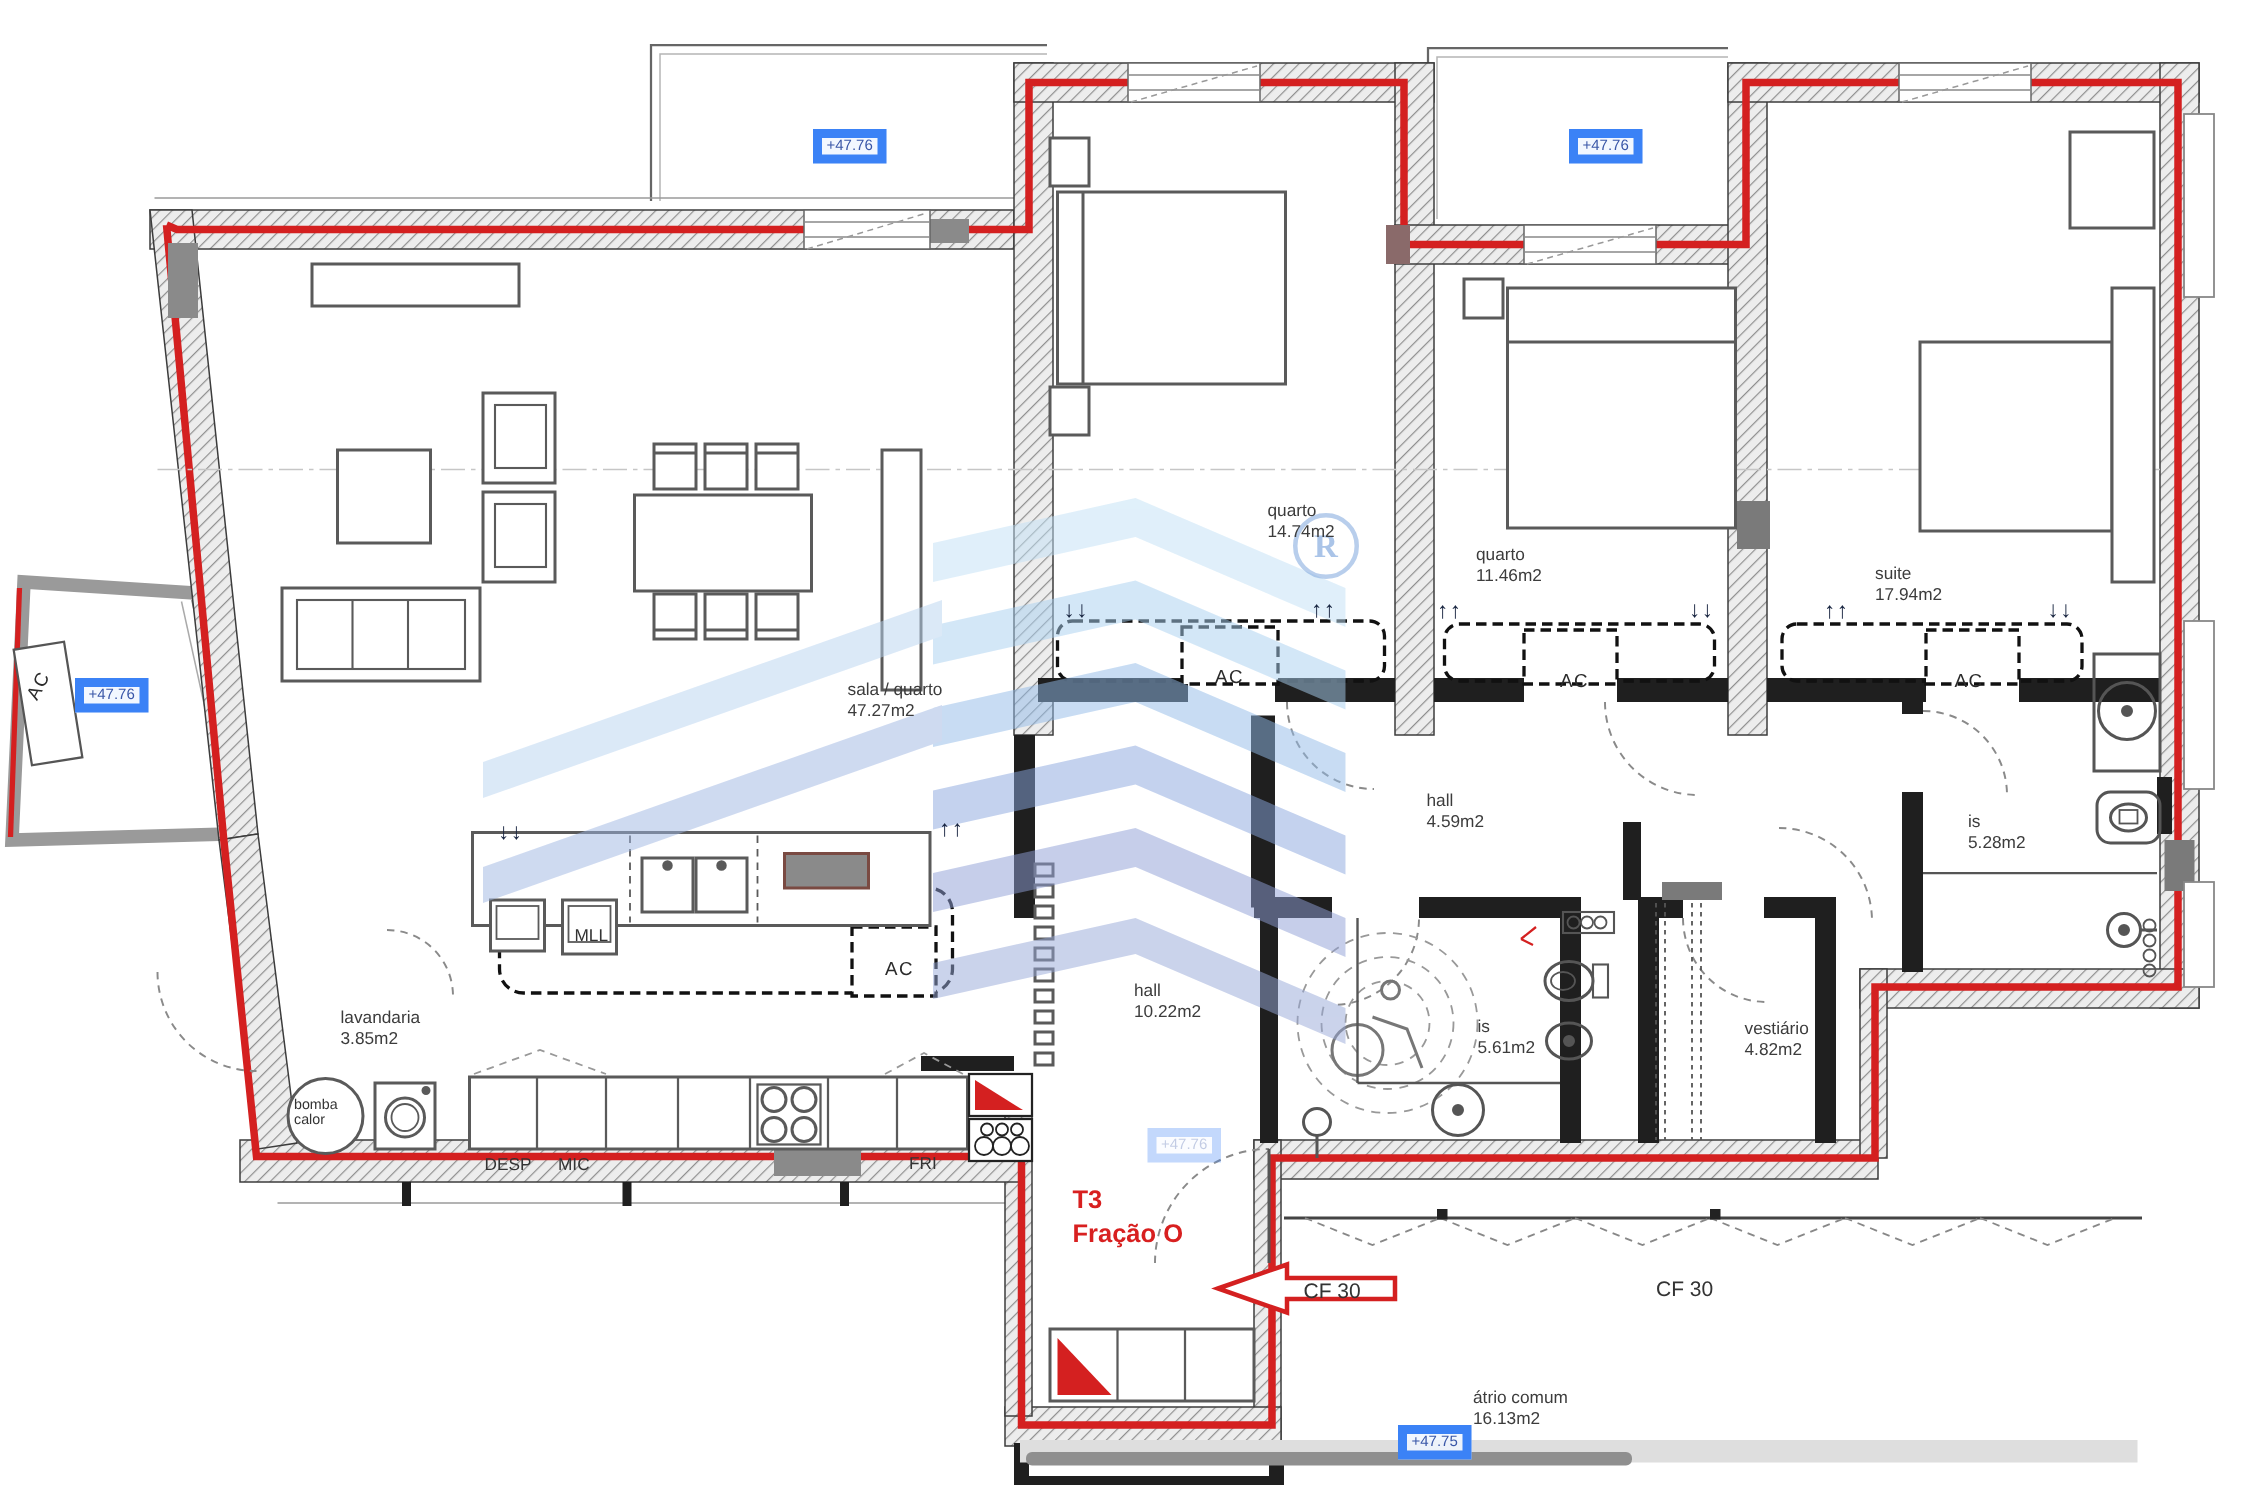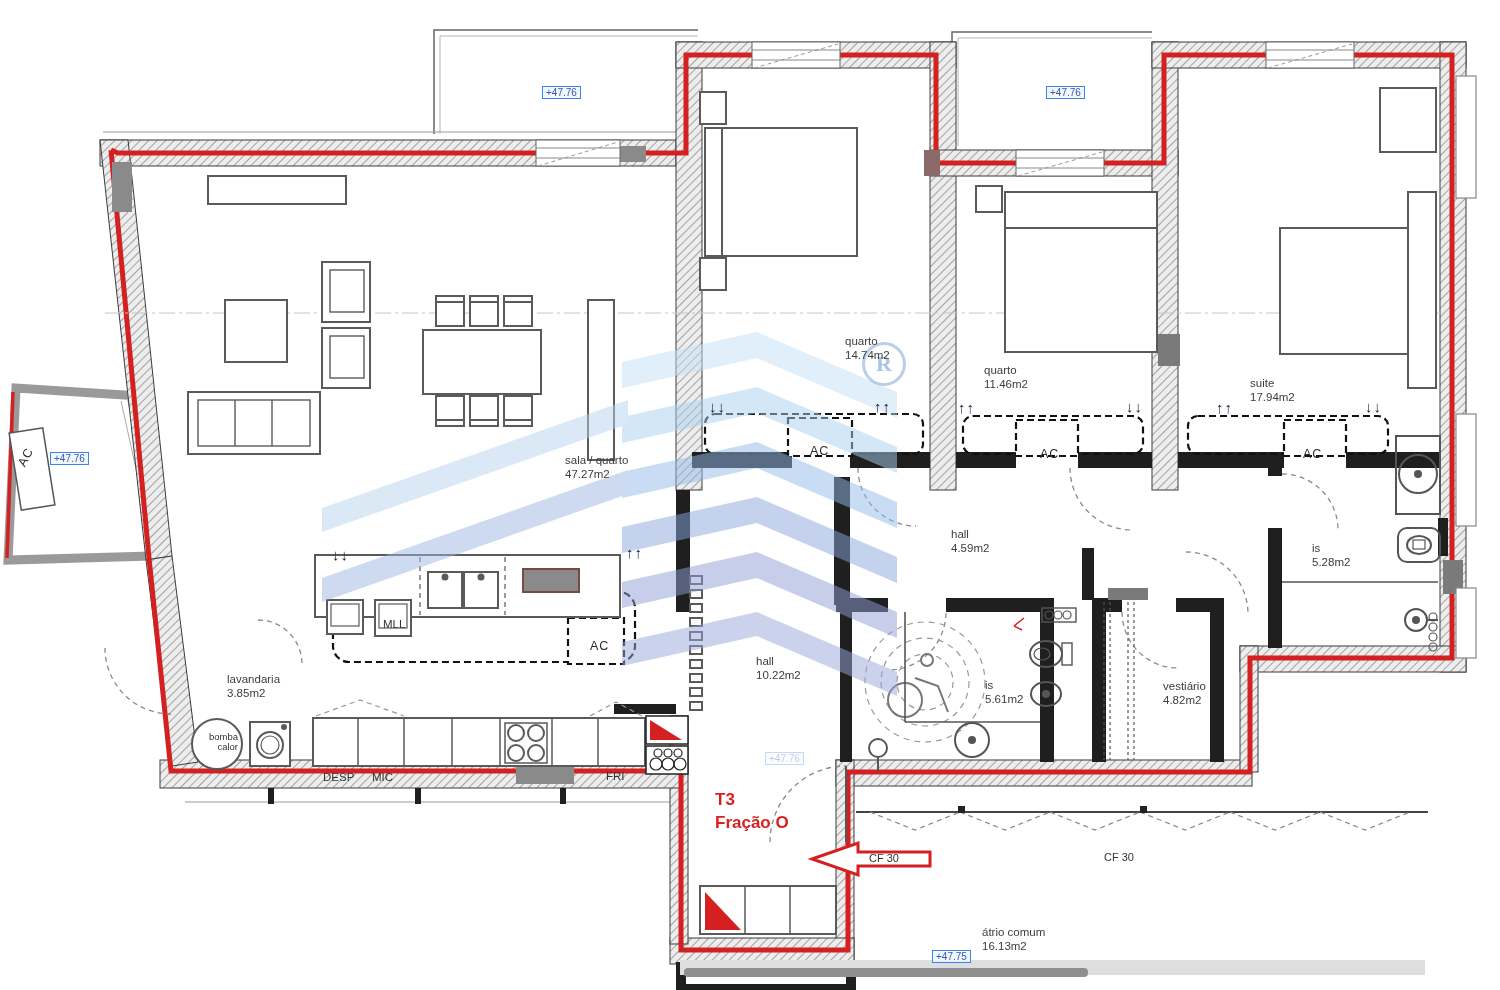--- a/index.html
+++ b/index.html
@@ -2,31 +2,31 @@
 <html><head>
 <meta charset="utf-8">
 <style>
   html,body{margin:0;padding:0;background:#fff;}
   #plan{position:relative;width:1500px;height:990px;background:#ffffff;overflow:hidden;
         font-family:"Liberation Sans",sans-serif;color:#3a3a3a;}
   #plan svg{position:absolute;left:0;top:0;z-index:1;}
   .rlabel{position:absolute;z-index:4;font-size:11.5px;line-height:1.22;color:#3c3c3c;white-space:nowrap;}
   .rlabel span{display:block;}
   .eq{position:absolute;z-index:4;font-size:11.5px;color:#333;white-space:nowrap;margin-top:32px;}
-  .eq-small{position:absolute;z-index:4;font-size:9.5px;line-height:1.1;color:#333;text-align:right;}
+  .eq-small{position:absolute;z-index:4;font-size:9.5px;line-height:1.1;color:#333;text-align:left;}
   .eq-small span{display:block;}
   .ac{position:absolute;z-index:4;font-size:12.5px;color:#2b2b2b;letter-spacing:1px;}
-  .elev{position:absolute;z-index:4;font-size:10px;color:#3a57a8;border:1px solid #3b82f6;
+  .elev{position:absolute;z-index:4;font-size:10px;color:#3a57a8;border:6px solid #3b82f6;
         padding:0 3px;background:rgba(240,246,255,.85);white-space:nowrap;}
   .elev.faint{opacity:.3;}
   .arrows{position:absolute;z-index:4;font-size:15px;font-weight:bold;color:#16233f;letter-spacing:1px;}
   .unit-label{position:absolute;z-index:5;width:120px;text-align:left;color:#d82020;
         font-weight:bold;font-size:17px;line-height:1.35;}
   .unit-label span{display:block;}
-  .cf{position:absolute;z-index:5;font-size:11px;color:#333;white-space:nowrap;}
+  .cf{position:absolute;z-index:5;font-size:14px;color:#333;white-space:nowrap;}
   .wm-text{position:absolute;z-index:3;left:322px;top:606px;width:868px;text-align:center;
         font-family:"Liberation Serif",serif;font-size:73px;letter-spacing:14px;
         color:#93a5c6;opacity:.5;white-space:nowrap;}
   .wm-r{position:absolute;z-index:3;left:862px;top:342px;width:38px;height:38px;border-radius:50%;
         border:3px solid rgba(125,165,220,.55);color:rgba(125,165,220,.65);display:flex;
         align-items:center;justify-content:center;font-size:22px;font-weight:bold;
         font-family:"Liberation Serif",serif;}
   .rot-ac{transform:rotate(-62deg);transform-origin:center;}
 </style>
 </head>

